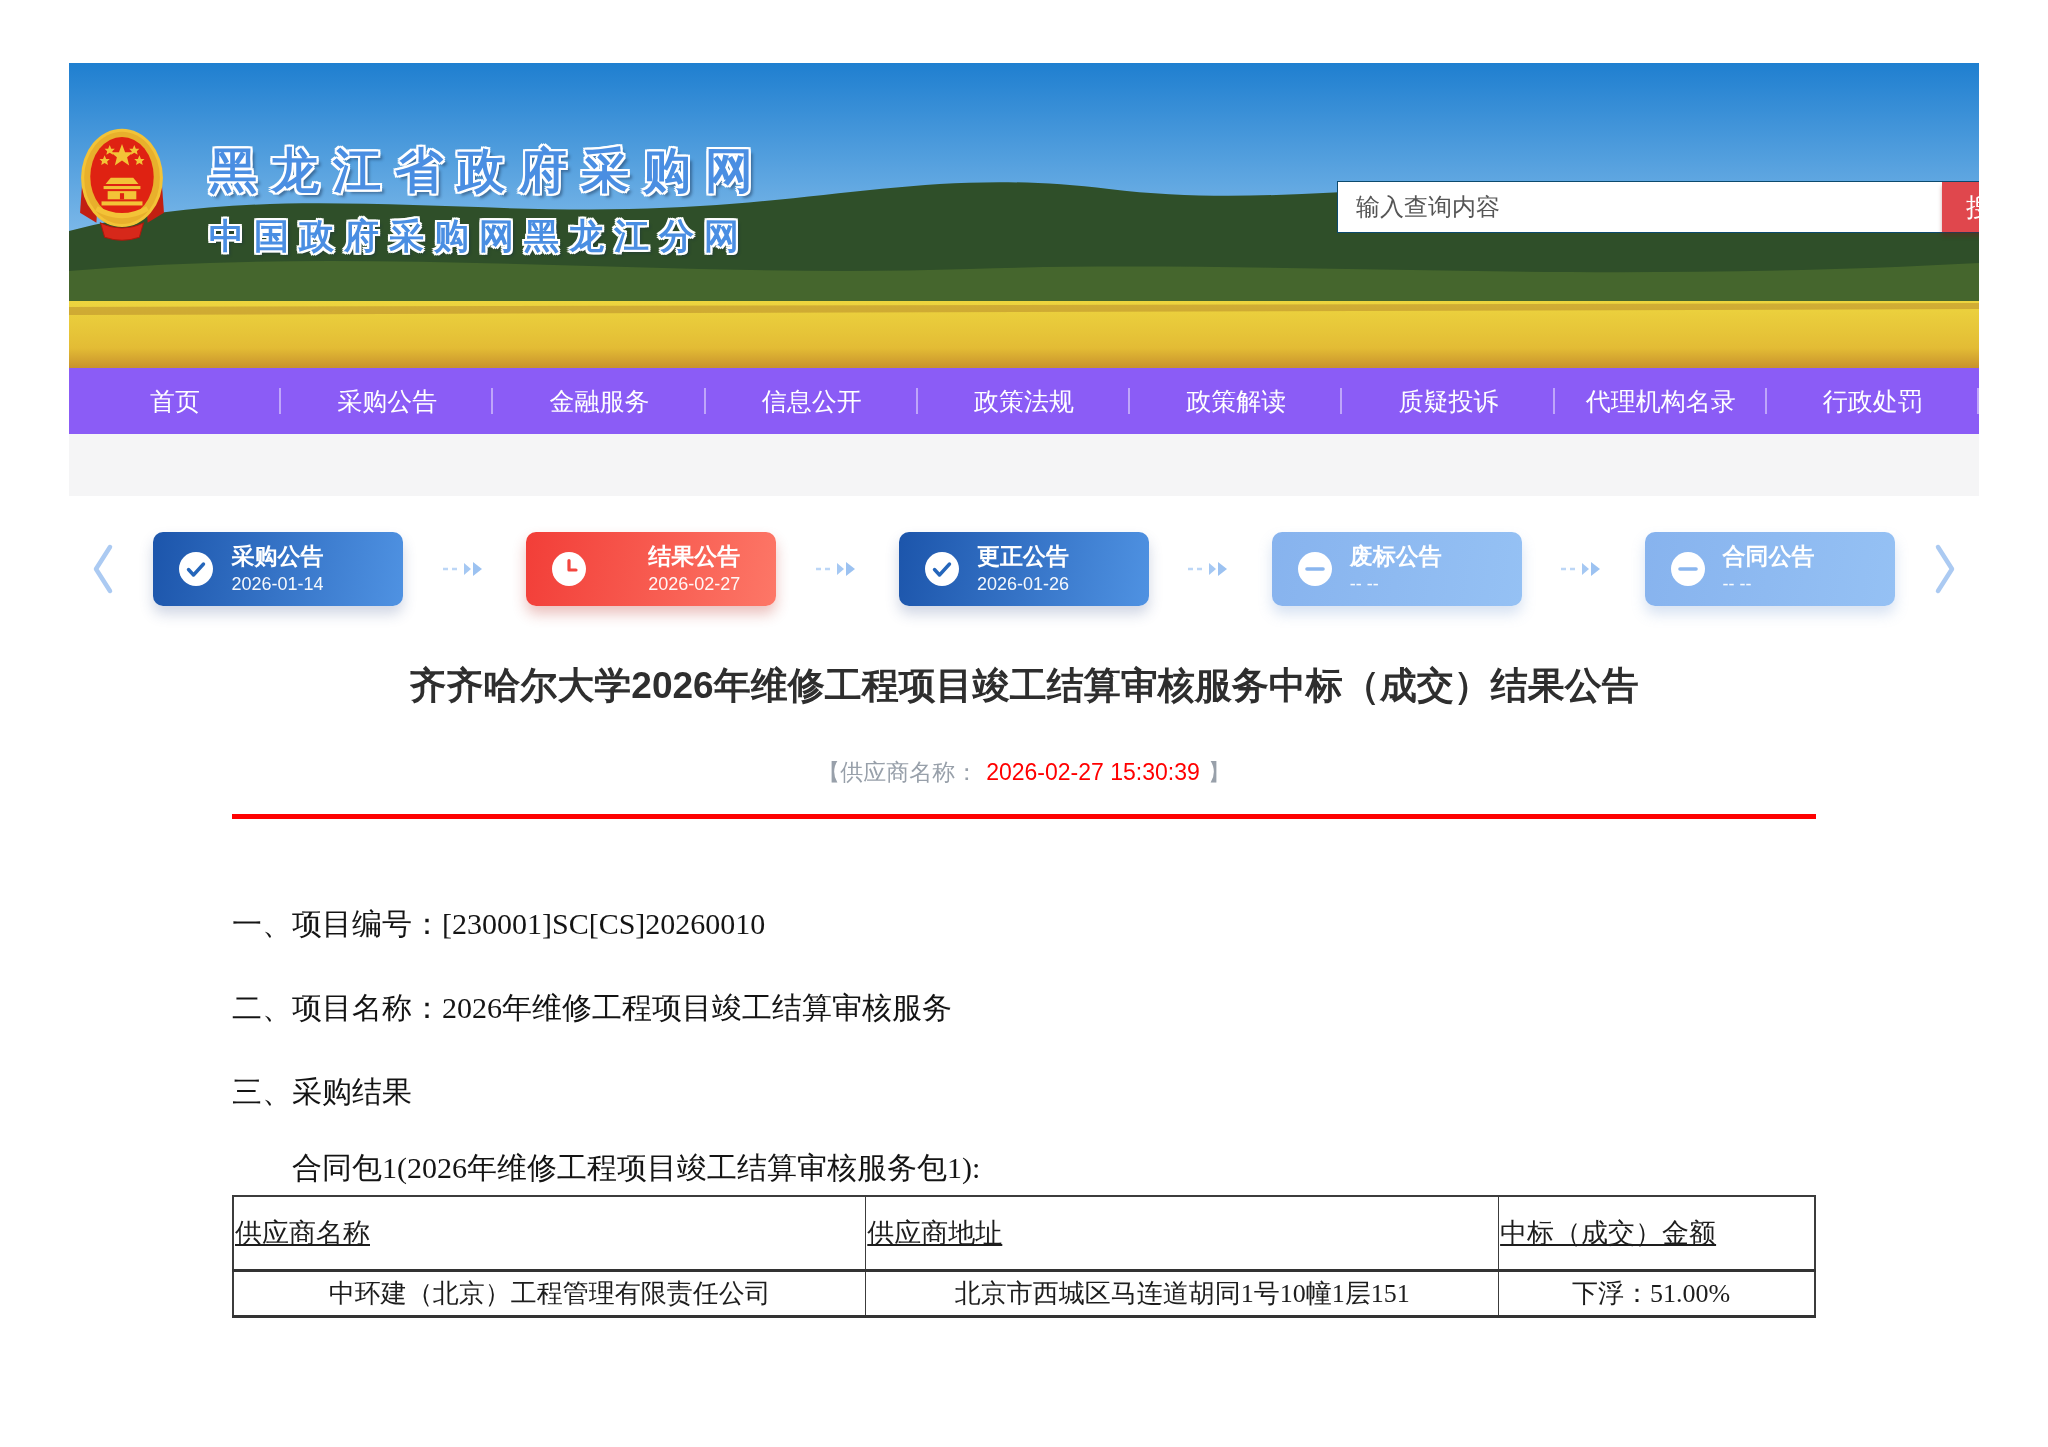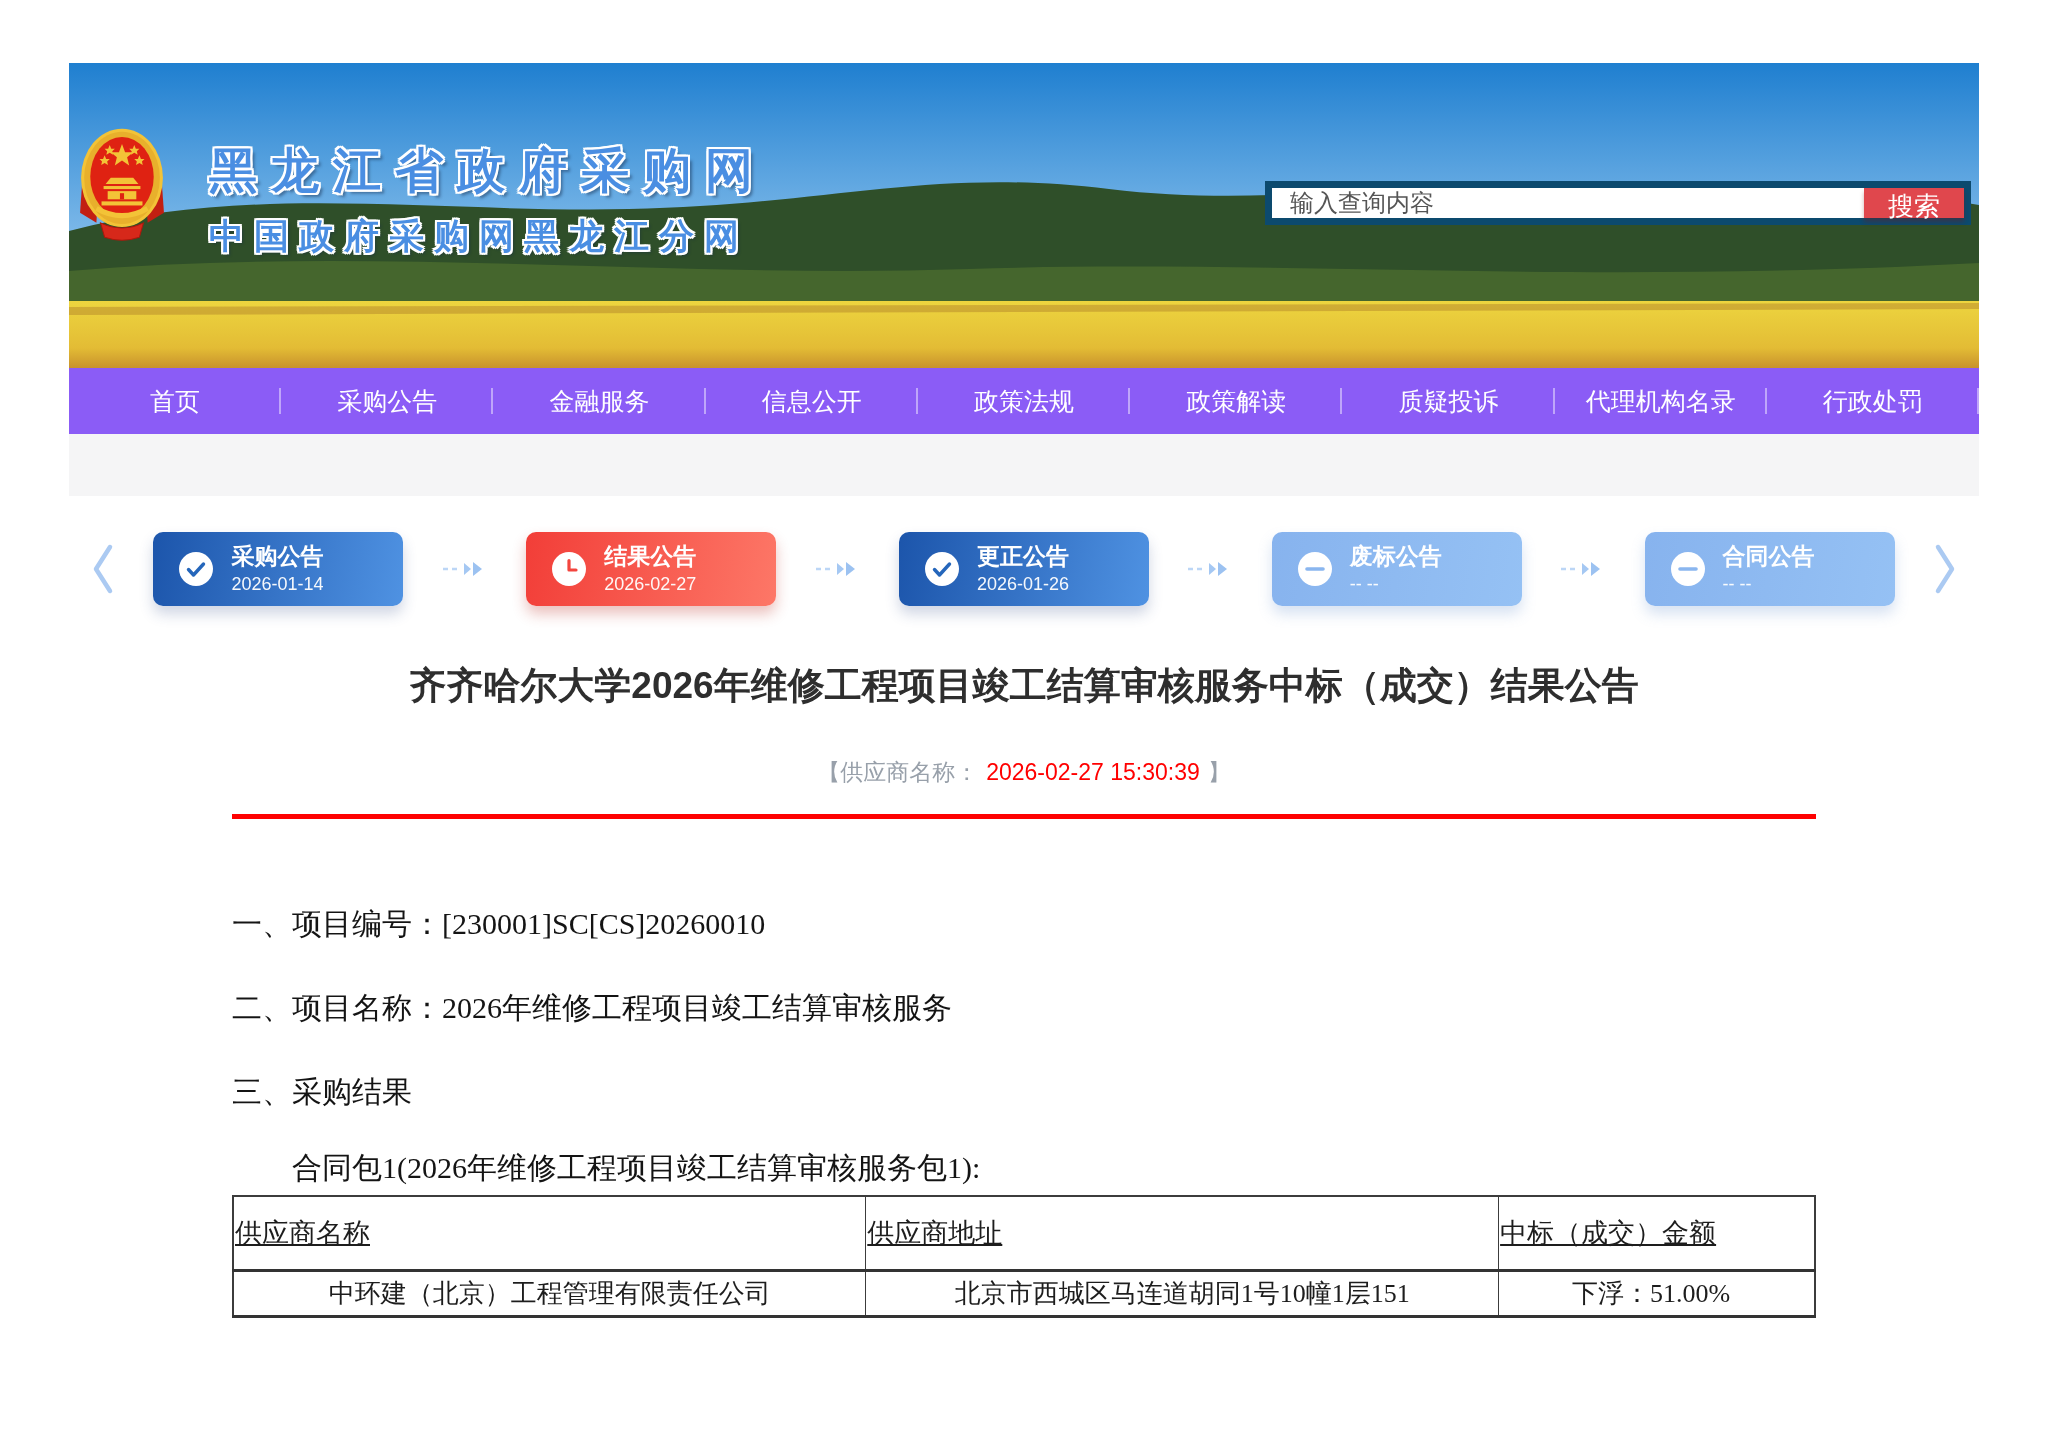--- a/index.html
+++ b/index.html
@@ -21,22 +21,22 @@
     text-shadow:-2px -2px 0 #fff, 2px -2px 0 #fff, -2px 2px 0 #fff, 2px 2px 0 #fff,
                  0 -2px 0 #fff, 0 2px 0 #fff, -2px 0 0 #fff, 2px 0 0 #fff, 4px 4px 3px rgba(20,40,70,.45);
   }
   .site-subname {
     margin-top:10px;
     font-size:35px; font-weight:bold; color:#4a8ee2; letter-spacing:10px; white-space:nowrap;
     text-shadow:-2px -2px 0 #fff, 2px -2px 0 #fff, -2px 2px 0 #fff, 2px 2px 0 #fff,
                  0 -2px 0 #fff, 0 2px 0 #fff, -2px 0 0 #fff, 2px 0 0 #fff, 3px 3px 3px rgba(20,40,70,.45);
   }
   .searchbar {
-    position:absolute; left:1196px; top:118px; width:706px; height:44px;
-    background:#fff; border:7px solid #0c4a6e; display:flex; align-items:stretch;
+    position:absolute; left:1268px; top:118px; width:706px; height:52px;
+    background:#fff; border:1px solid #0c4a6e; display:flex; align-items:stretch;
   }
   .searchbar input {
     flex:1; border:none; outline:none; font-size:24px; padding:0 18px;
     font-family:"Liberation Sans", sans-serif; color:#333; background:transparent;
   }
   .searchbar input::placeholder { color:#555; }
   .search-btn {
     width:100px; border:none; background:#e0474d; color:#fff; font-size:26px;
     font-family:"Liberation Sans", sans-serif; cursor:pointer; box-shadow:0 4px 4px rgba(120,20,20,.35);
   }
@@ -58,21 +58,21 @@
   .timeline {
     margin-top:36px; height:74px; display:flex; align-items:center;
     justify-content:space-between; padding:0 20px;
   }
   .edge-chevron { cursor:pointer; display:block; }
   .step {
     width:250px; height:74px; border-radius:10px; display:flex; align-items:center;
     padding-left:26px; color:#fff; cursor:pointer; box-shadow:0 8px 14px rgba(40,70,130,.22);
   }
   .step-blue  { background:linear-gradient(100deg,#1c55ab 0%, #4f92e2 100%); }
-  .step-red   { background:linear-gradient(100deg,#f23e38 0%, #fd7767 100%); box-shadow:0 8px 14px rgba(190,50,40,.30); }
+  .step-red   { background:linear-gradient(100deg,#f23e38 0%, #fd7767 100%); box-shadow:0 8px 14px rgba(190,50,40,.30);gap:44px; }
   .step-light { background:linear-gradient(100deg,#87b3ee 0%, #95c1f4 100%); box-shadow:0 8px 14px rgba(110,150,210,.28); }
   .step-blue  .step-icon { color:#2566bb; }
   .step-red   .step-icon { color:#f3453e; }
   .step-light .step-icon { color:#8ab6ef; }
   .step-icon { width:34px; height:34px; margin-right:18px; flex:0 0 auto; }
   .step-text { display:flex; flex-direction:column; }
   .step-label { font-size:23px; font-weight:bold; line-height:1.15; }
   .step-date  { font-size:18px; margin-top:4px; opacity:.95; }
   .step-arrow { display:block; }
 

